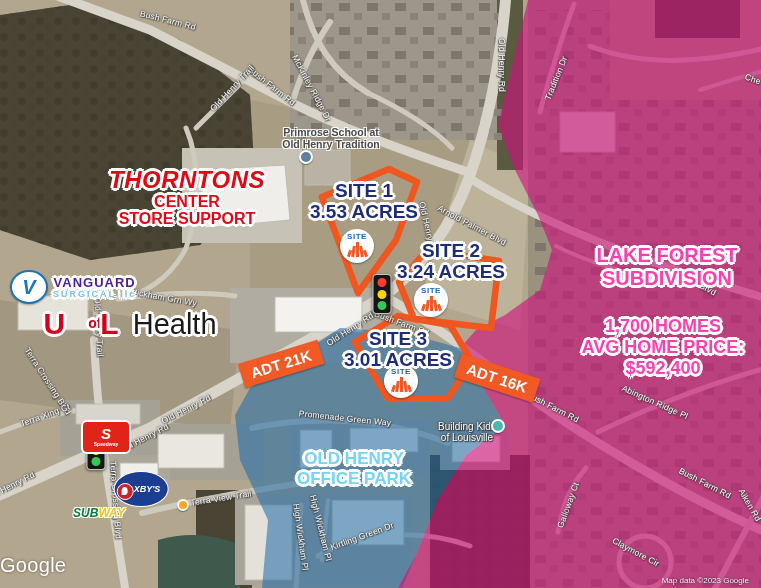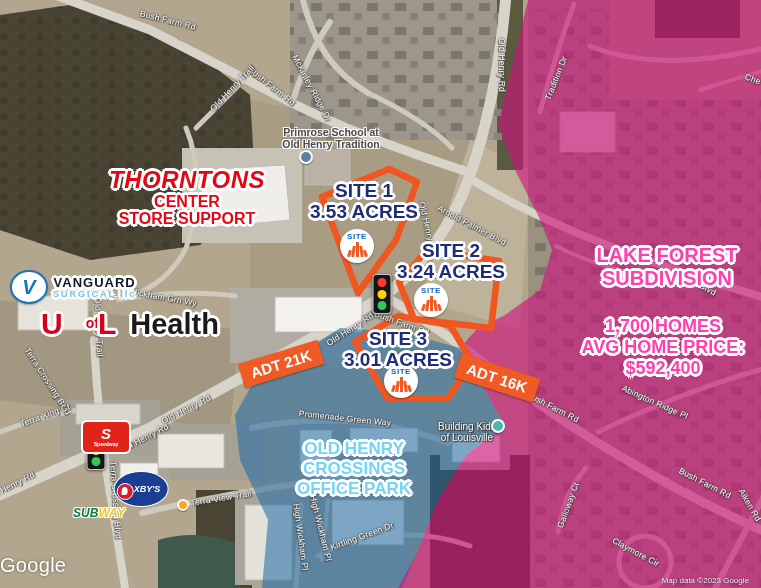--- a/index.html
+++ b/index.html
@@ -56,28 +56,28 @@
       text-align:center;color:#e30613;white-space:nowrap;}
   .th-name{font-size:24px;font-weight:900;font-style:italic;letter-spacing:.5px;line-height:26px;display:block;}
   .th-sub{font-size:16px;font-weight:800;line-height:17px;display:block;}
 
   
   .vanguard{position:absolute;left:10px;top:270px;display:flex;align-items:center;}
   .vg-icon{width:34px;height:30px;border-radius:50%;background:#fff;border:2px solid #1b75bb;
       display:flex;align-items:center;justify-content:center;font-weight:900;font-style:italic;
       color:#1b75bb;font-size:20px;box-shadow:0 1px 2px rgba(0,0,0,.3);}
   .vg-txt{margin-left:5px;text-align:center;}
-  .vg-name{display:block;color:#0f172a;font-weight:800;font-size:13px;letter-spacing:1px;line-height:13px;}
+  .vg-name{display:block;color:#4c1d95;font-weight:800;font-size:13px;letter-spacing:1px;line-height:13px;}
   .vg-sub{display:block;color:#7fc1e6;font-weight:700;font-size:9px;letter-spacing:2px;line-height:10px;}
 
   
   .uofl{position:absolute;left:130px;top:324px;transform:translate(-50%,-50%);white-space:nowrap;}
   .ul-u,.ul-l{color:#d6001c;font-weight:900;font-size:30px;}
   .ul-of{color:#d6001c;font-weight:900;font-size:14px;vertical-align:6px;margin:0 -1px;padding-left:24px;}
-  .ul-health{color:#1a1a1a;font-weight:700;font-size:29px;margin-left:14px;}
+  .ul-health{color:#1a1a1a;font-weight:400;font-size:29px;margin-left:14px;}
 
   
   .poi{position:absolute;transform:translate(-50%,-50%);text-align:center;white-space:nowrap;}
   .primrose{left:331px;top:138px;font-size:10.5px;font-weight:bold;color:#4a4a4a;line-height:11.5px;
       text-shadow:-1px -1px 0 #fff,1px -1px 0 #fff,-1px 1px 0 #fff,1px 1px 0 #fff;}
   .bkidz{left:467px;top:432px;font-size:10px;color:#fff;line-height:11px;}
   .pin{position:absolute;width:10px;height:10px;border-radius:50%;border:2px solid #fff;
       transform:translate(-50%,-50%);box-shadow:0 1px 1px rgba(0,0,0,.4);}
   .pin-primrose{left:306px;top:157px;background:#5f7f9e;}
   .pin-bkidz{left:498px;top:426px;background:#4db6ac;}
@@ -317,21 +317,20 @@
     <div>LAKE FOREST</div>
     <div>SUBDIVISION</div>
   </div>
   <div class="zone-text lake-stats ow">
     <div>1,700 HOMES</div>
     <div>AVG HOME PRICE:</div>
     <div>$592,400</div>
   </div>
   <div class="zone-text office-park ow">
     <div>OLD HENRY</div>
-    <div>CROSSINGS</div>
     <div>OFFICE PARK</div>
   </div>
 
   <div class="thorntons ow">
     <span class="th-name">THORNTONS</span>
     <span class="th-sub">CENTER</span>
     <span class="th-sub">STORE SUPPORT</span>
   </div>
 
   <div class="vanguard">

